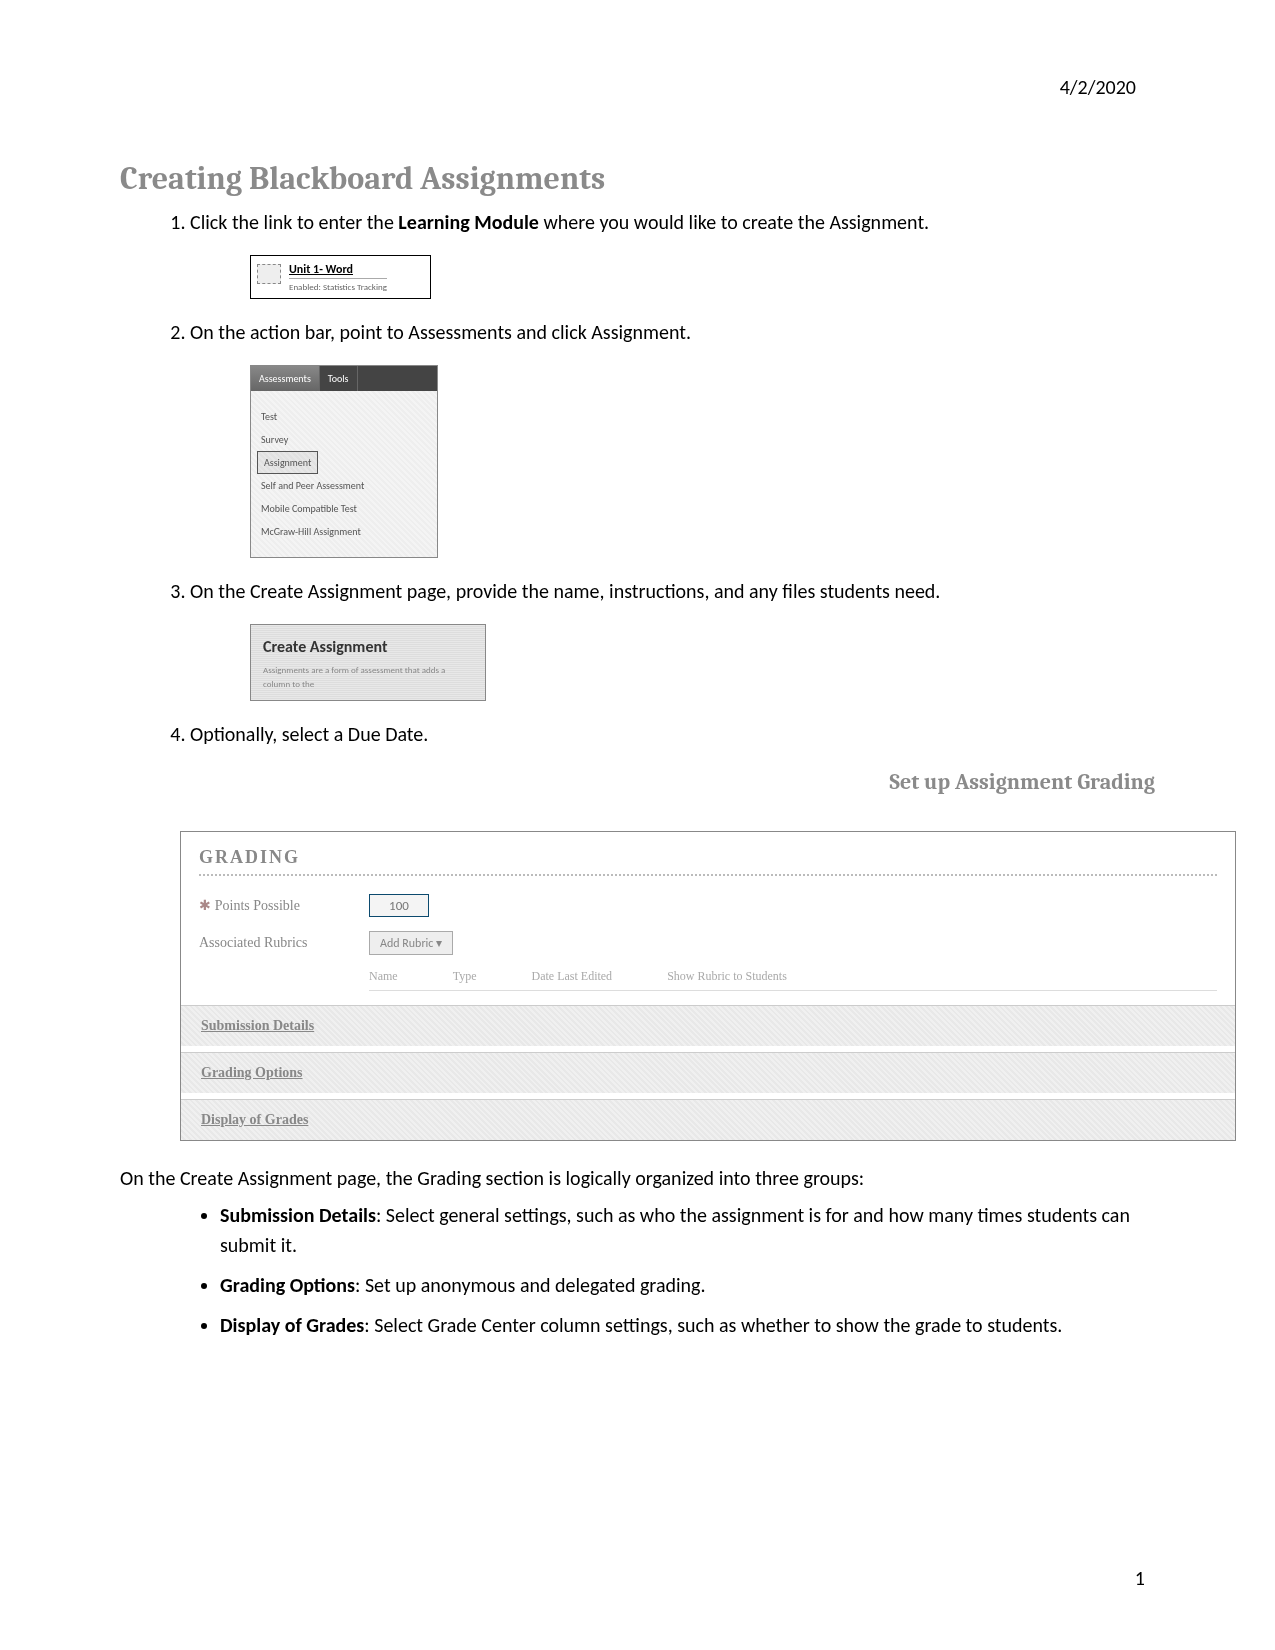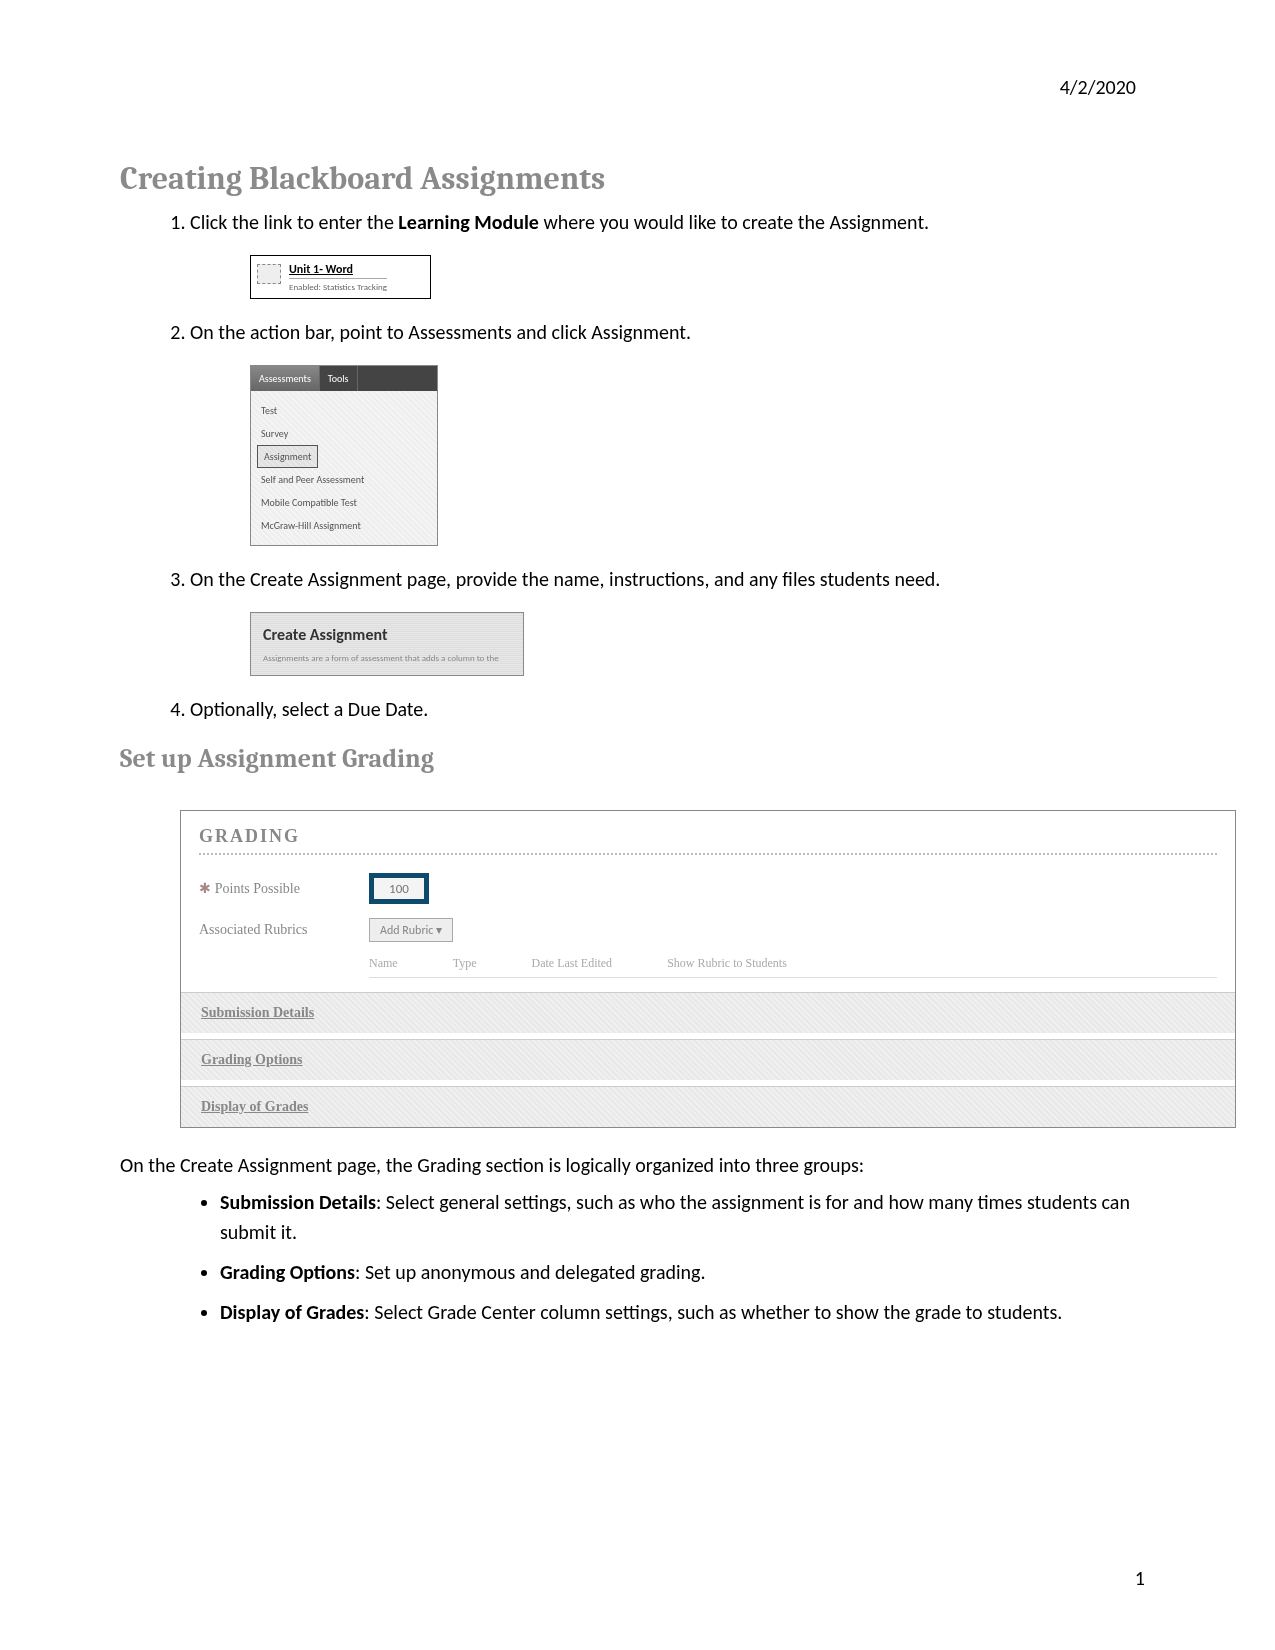--- a/index.html
+++ b/index.html
@@ -28,24 +28,25 @@
       font-family: Cambria, Georgia, serif;
       color: #8a8a8a;
       font-size: 32px;
       font-weight: bold;
       margin-top: 100px;
       margin-bottom: 10px;
     }
     h2 {
       font-family: Cambria, Georgia, serif;
       color: #8a8a8a;
-      font-size: 26px;
+      font-size: 22px;
       font-weight: bold;
       margin-top: 20px;
       margin-bottom: 20px;
+      text-align: right;
     }
     ol {
       list-style: decimal;
       padding-left: 70px;
       font-size: 20px;
       line-height: 1.5;
     }
     ol > li {
       margin-bottom: 15px;
     }
@@ -110,37 +111,37 @@
     .tab-row .tab {
       padding: 5px 8px;
       border-right: 1px solid #666;
     }
     .tab-row .tab.active {
       background: linear-gradient(#888,#666);
       text-align: center;
     }
     .dropdown-body {
       background: repeating-linear-gradient(45deg,#f4f4f4,#f4f4f4 2px,#eee 2px,#eee 4px);
-      padding: 8px 6px;
+      padding: 14px 6px;
       font-size: 10px;
       color: #555;
     }
     .dd-item { padding: 4px 4px; }
     .dd-item.selected {
       border: 1px solid #555;
       background: rgba(0,0,0,0.05);
       display: inline-block;
       padding: 3px 6px;
     }
 
     
     .shot3 {
       margin: 18px 0 18px 60px;
       border: 1px solid #888;
-      width: 274px;
+      width: 236px;
       background: repeating-linear-gradient(0deg,#e8e8e8,#e8e8e8 1px,#ddd 1px,#ddd 2px);
       padding: 10px 12px;
     }
     .shot3-title {
       font-size: 16px;
       font-weight: bold;
       color: #333;
     }
     .shot3-sub {
       font-size: 9px;
@@ -173,21 +174,21 @@
       font-size: 14px;
       color: #888;
     }
     .grading-label {
       width: 170px;
       font-family: Georgia, serif;
     }
     .req { color: #a88; margin-right: 4px; }
     .pts-input {
       width: 60px;
-      border: 5px solid #0c4a6e;
+      border: 1px solid #0c4a6e;
       background: #f4f4f4;
       text-align: center;
       font-size: 13px;
       padding: 3px 2px;
       color: #777;
     }
     .add-rubric {
       border: 1px solid #aaa;
       background: #eee;
       font-size: 12px;

